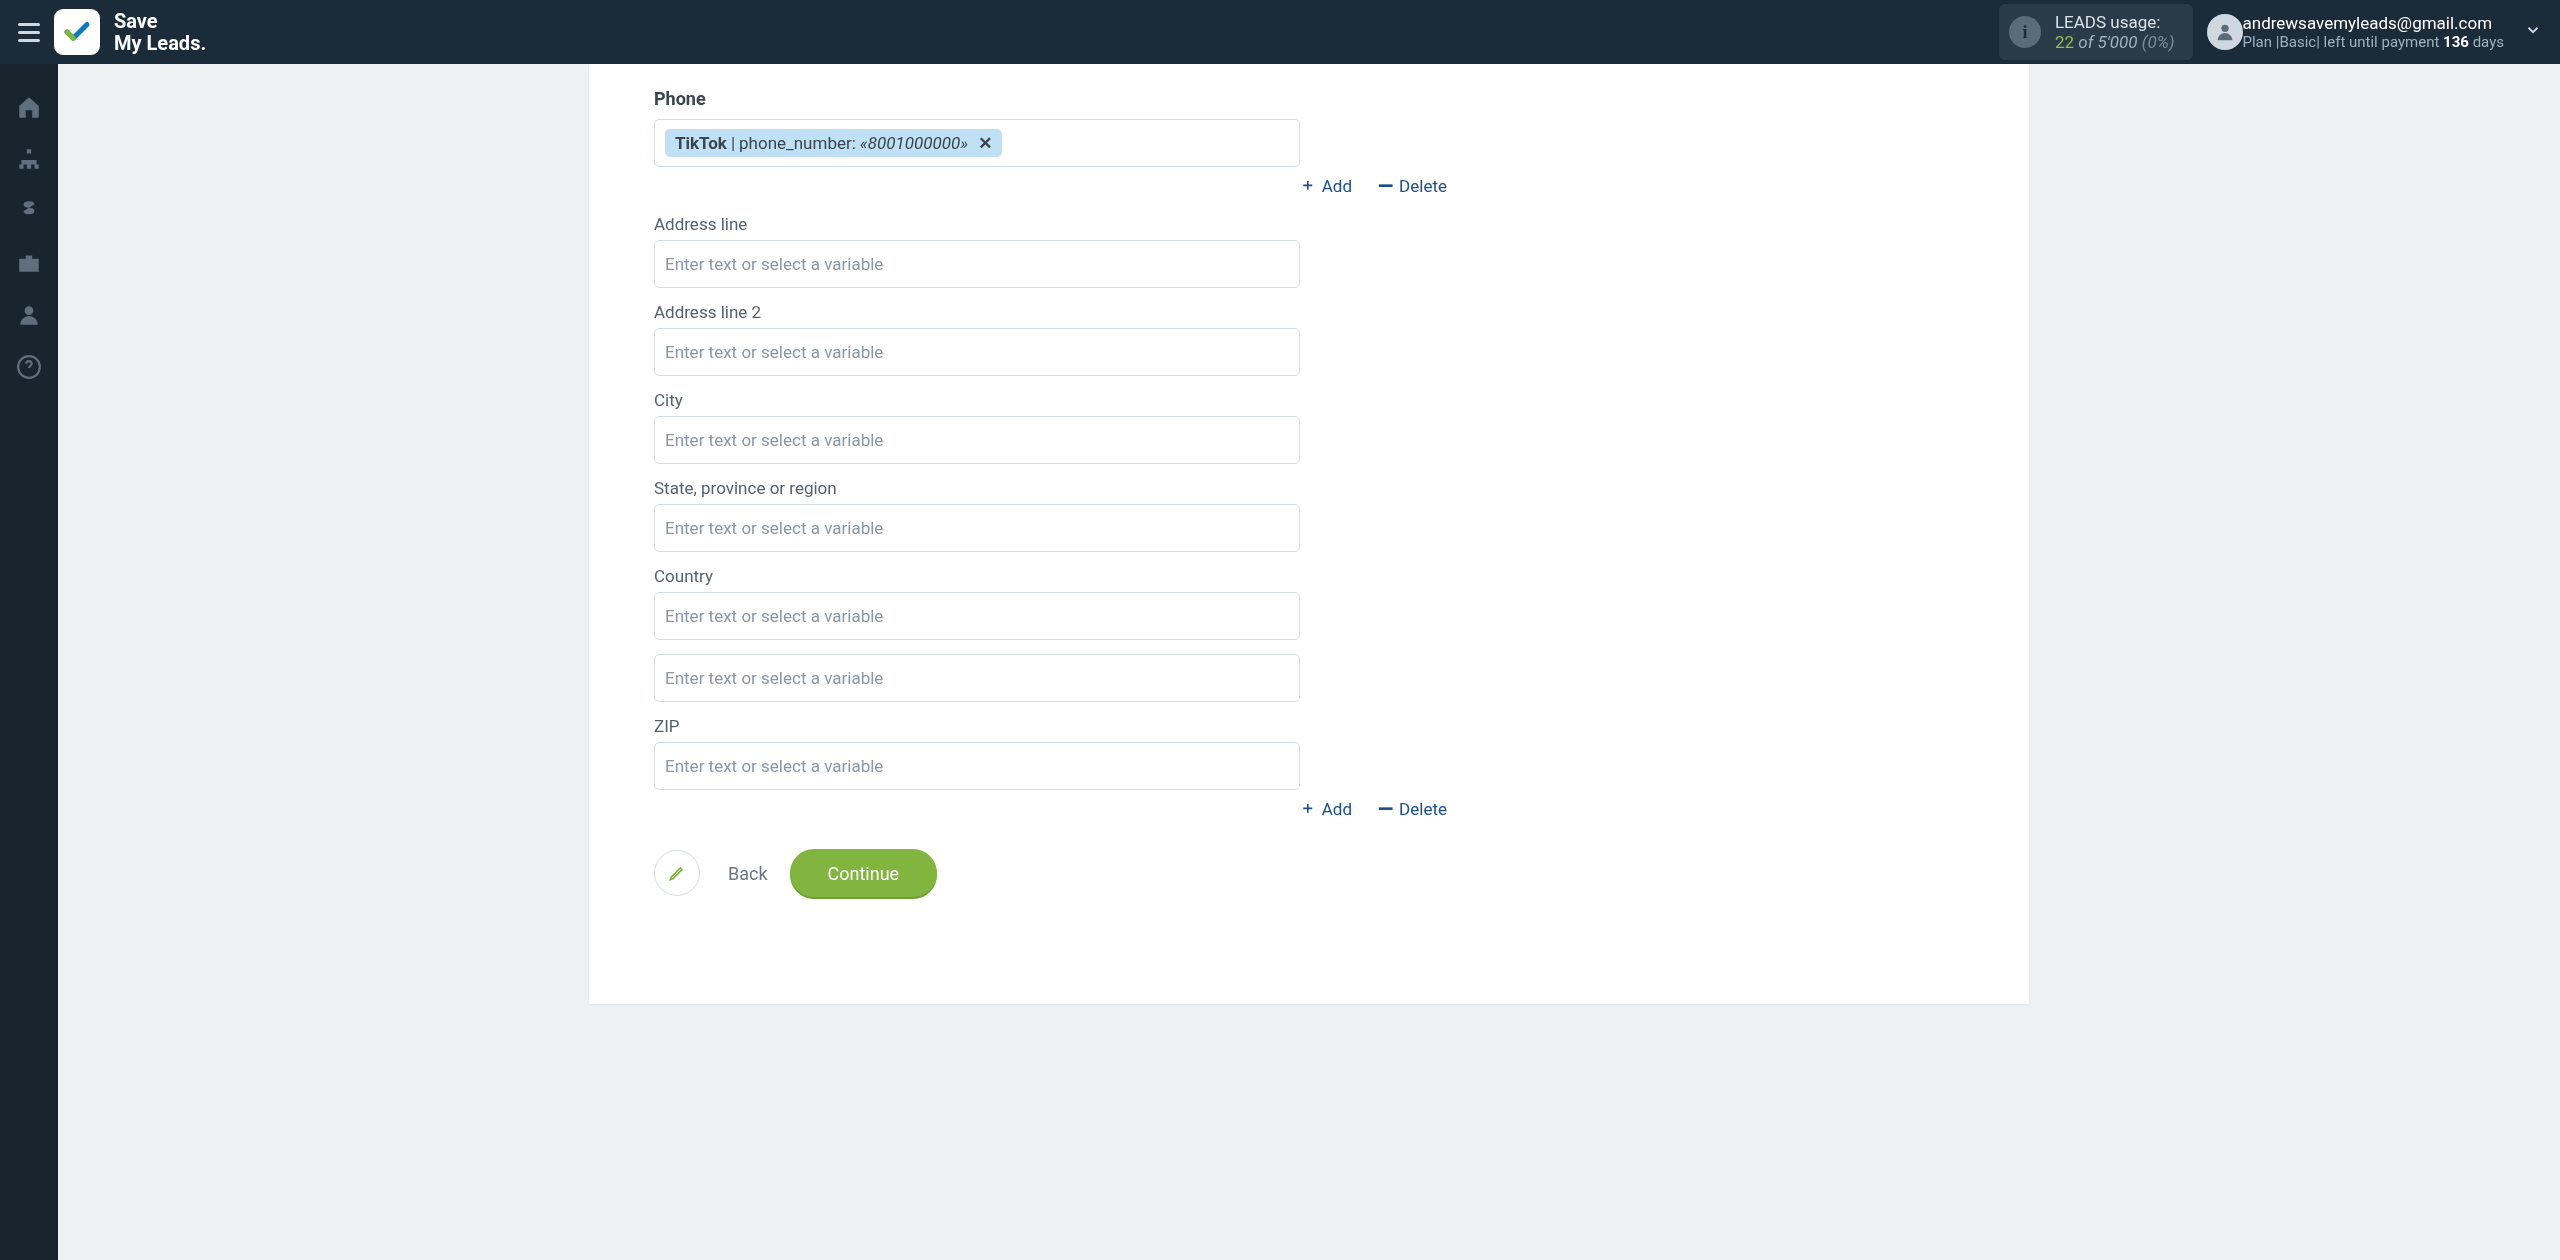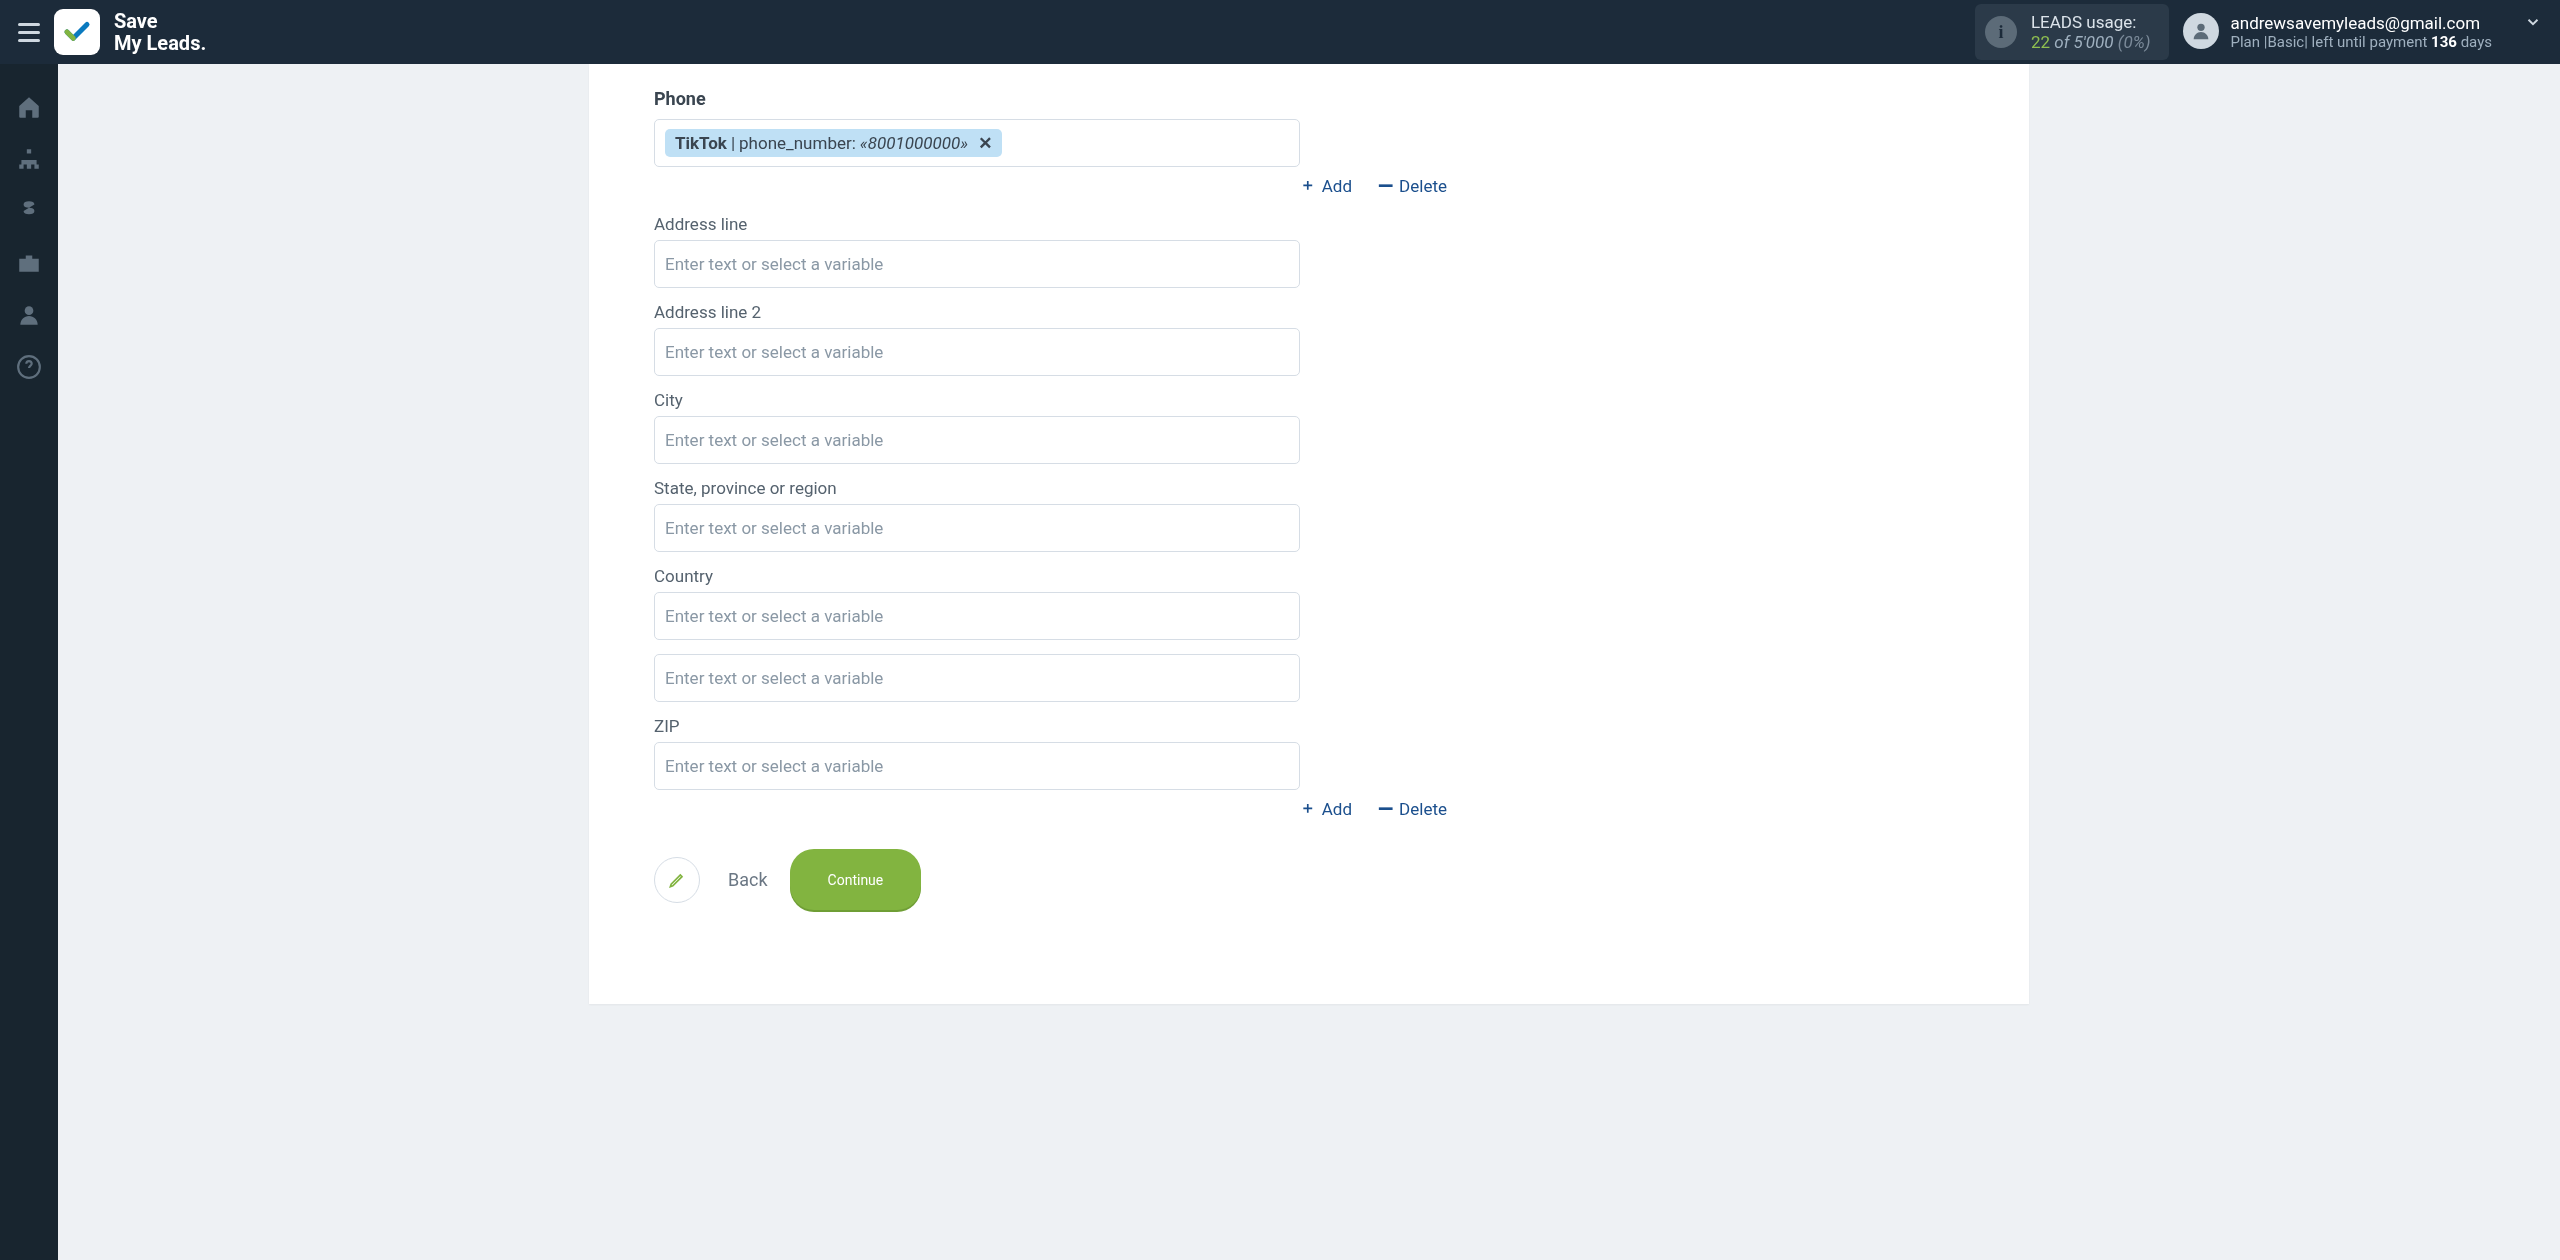--- a/index.html
+++ b/index.html
@@ -26,21 +26,21 @@
   .logo-box svg{width:30px;height:30px;}
   .brand{font-weight:700;font-size:20px;line-height:1.1;}
   .spacer{flex:1;}
   .leads-pill{background:var(--info-bg);border-radius:6px;padding:8px 18px 8px 10px;display:flex;align-items:center;gap:14px;font-size:17px;}
   .leads-pill .icircle{width:32px;height:32px;border-radius:50%;background:#5c6b78;display:flex;align-items:center;justify-content:center;color:#1c2b3a;font-weight:900;font-size:18px;font-family:Georgia,serif;}
   .leads-pill .l1{color:#dbe3ea;}
   .leads-pill .num{color:var(--green-text);}
   .leads-pill .of{font-style:italic;color:#9fb0bf;}
   .leads-pill .tot{color:#9fb0bf;font-style:italic;}
   .leads-pill .pct{color:#7b8a99;font-style:italic;}
-  .account{display:flex;align-items:flex-start;gap:12px;font-size:17px;}
+  .account{display:flex;align-items:center;font-size:17px;}
   .account .avatar{width:36px;height:36px;border-radius:50%;background:#cfd8e0;display:flex;align-items:center;justify-content:center;}
   .account .avatar svg{width:22px;height:22px;fill:#5c6b78;}
   .account .email{color:#fff;}
   .account .plan{color:#9fb0bf;font-size:15px;}
   .account .plan b{color:#fff;font-weight:700;}
   .chev{margin-left:20px;}
   .chev svg{width:18px;height:18px;stroke:#cfd8e0;fill:none;stroke-width:2.5;}
   .body{flex:1;display:flex;}
   .sidebar{width:58px;background:var(--bg-dark2);display:flex;flex-direction:column;align-items:center;padding-top:30px;gap:26px;}
   .sidebar .ic{width:26px;height:26px;color:#5f6f7d;display:flex;align-items:center;justify-content:center;cursor:pointer;}
@@ -58,21 +58,21 @@
   .chip .x{font-weight:700;margin-left:6px;cursor:pointer;}
   .row-actions{width:793px;display:flex;justify-content:flex-end;gap:26px;margin-top:8px;margin-bottom:18px;font-size:17px;}
   .row-actions a{color:var(--link);text-decoration:none;display:inline-flex;align-items:center;gap:6px;cursor:pointer;}
   .row-actions .plus{font-weight:900;font-size:16px;}
   .row-actions .minus{font-weight:900;font-size:20px;line-height:0;}
   .grp{margin-bottom:14px;}
   .btns{display:flex;align-items:center;gap:22px;margin-top:30px;}
   .back-btn{display:flex;align-items:center;gap:28px;cursor:pointer;color:#6b7784;font-size:18px;}
   .back-btn .circ{width:46px;height:46px;border:1px solid var(--border);border-radius:50%;display:flex;align-items:center;justify-content:center;}
   .back-btn svg{width:20px;height:20px;stroke:var(--green);fill:none;stroke-width:2;}
-  .continue{background:var(--green);color:#fff;border:none;border-radius:24px;height:61px;padding:0 38px;font-size:14px;cursor:pointer;box-shadow:0 2px 0 var(--green-d);}
+  .continue{background:var(--green);color:#fff;border:none;border-radius:24px;height:48px;padding:0 38px;font-size:18px;cursor:pointer;box-shadow:0 2px 0 var(--green-d);}
 </style>
 </head>
 <body>
 
 <div class="app">
   <div class="header">
     <div class="burger">
         <span></span>
         <span></span>
         <span></span>

